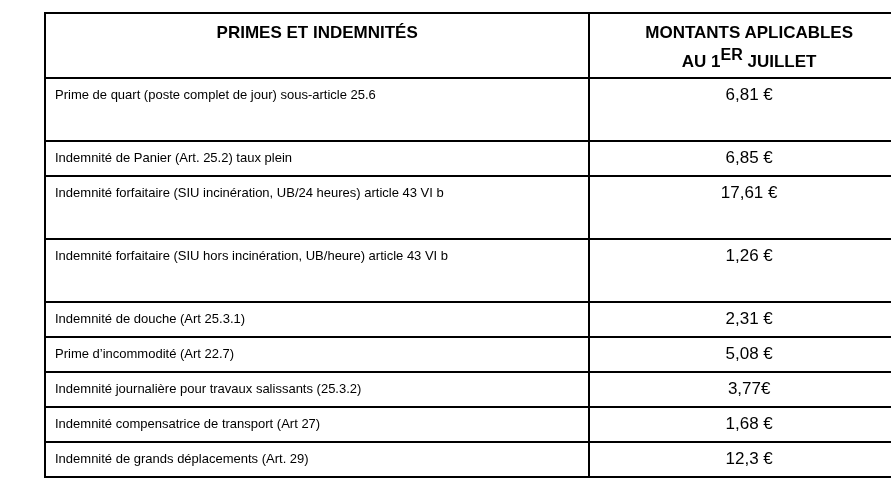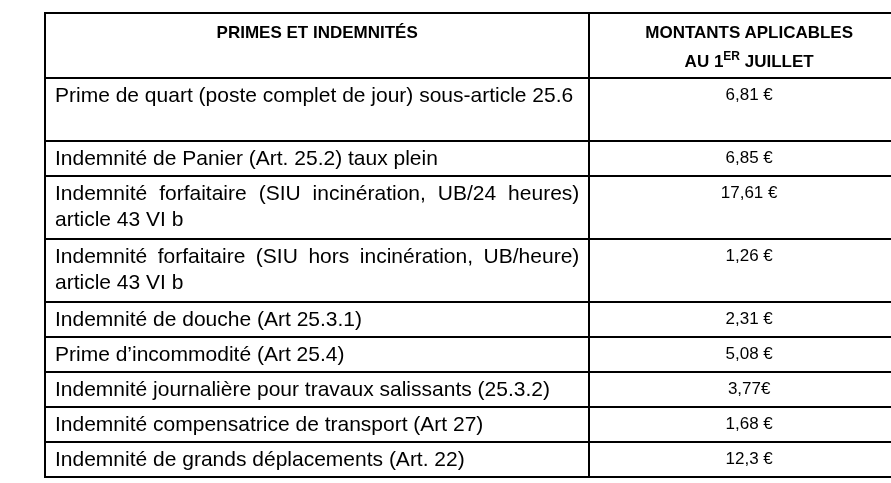--- a/index.html
+++ b/index.html
@@ -42,27 +42,27 @@
   }
   th.h-amount {
     font-size: 17px;
     font-weight: bold;
     text-align: center;
     line-height: 29px;
     padding: 4px 8px 0 8px;
     height: 65px;
   }
   th.h-amount sup {
-    font-size: 12px;
+    font-size: 16px;
     font-weight: bold;
     vertical-align: super;
     line-height: 0;
   }
   td.label {
-    font-size: 21px;
+    font-size: 13px;
     line-height: 26px;
     text-align: justify;
     padding: 3px 9px 4px 9px;
   }
   td.amount {
     font-size: 17px;
     line-height: 26px;
     text-align: center;
     padding: 3px 8px 4px 8px;
   }
@@ -102,30 +102,30 @@
       </tr>
       <tr class="r2">
         <td class="label">Indemnité forfaitaire (SIU hors incinération, UB/heure) article 43 VI b</td>
         <td class="amount">1,26 €</td>
       </tr>
       <tr class="r1">
         <td class="label">Indemnité de douche (Art 25.3.1)</td>
         <td class="amount">2,31 €</td>
       </tr>
       <tr class="r1">
-        <td class="label">Prime d’incommodité (Art 25.4)</td>
+        <td class="label">Prime d’incommodité (Art 22.7)</td>
         <td class="amount">5,08 €</td>
       </tr>
       <tr class="r1">
         <td class="label">Indemnité journalière pour travaux salissants (25.3.2)</td>
         <td class="amount">3,77€</td>
       </tr>
       <tr class="r1">
         <td class="label">Indemnité compensatrice de transport (Art 27)</td>
         <td class="amount">1,68 €</td>
       </tr>
       <tr class="r1">
-        <td class="label">Indemnité de grands déplacements (Art. 22)</td>
+        <td class="label">Indemnité de grands déplacements (Art. 29)</td>
         <td class="amount">12,3 €</td>
       </tr>
     </tbody>
   </table>
 </div>
 
 </body></html>

